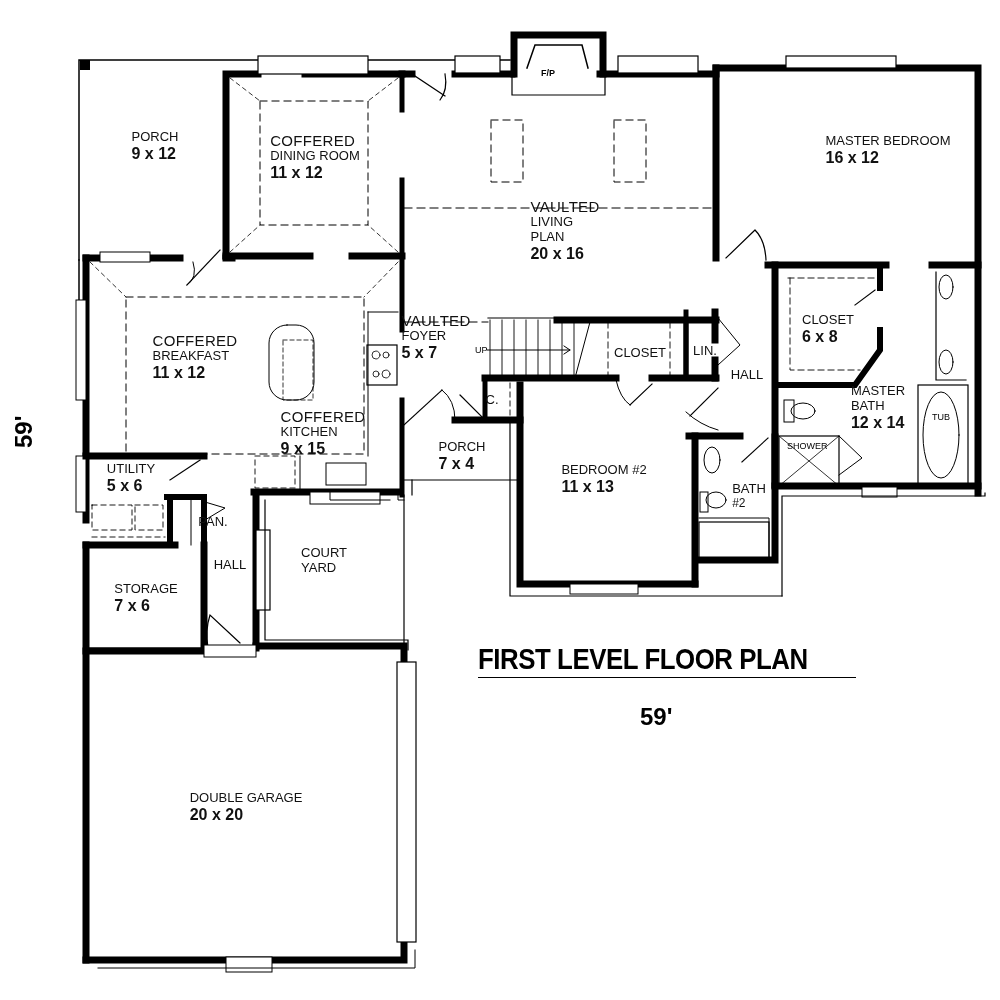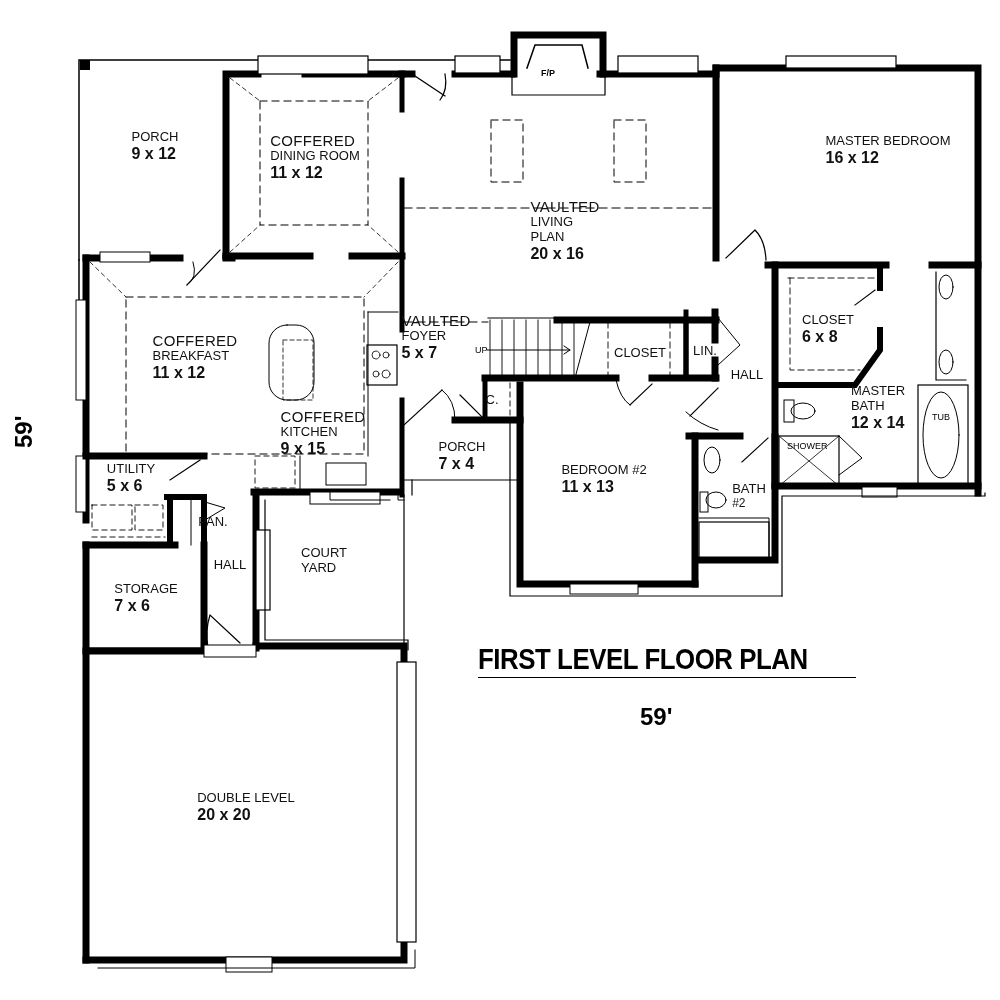--- a/index.html
+++ b/index.html
@@ -293,20 +293,20 @@
   <span class="nm">COURT</span>
   <span class="nm">YARD</span>
 </div>
 
 <div class="lbl" style="left:146px; top:582px;">
   <span class="nm">STORAGE</span>
   <span class="dm">7 x 6</span>
 </div>
 
 <div class="lbl" style="left:246px; top:791px;">
-  <span class="nm">DOUBLE LEVEL</span>
+  <span class="nm">DOUBLE GARAGE</span>
   <span class="dm">20 x 20</span>
 </div>
 
 <div class="title">FIRST LEVEL FLOOR PLAN</div>
 <div class="title-rule"></div>
 <div class="dim-bottom">59'</div>
 <div class="dim-left">59'</div>
 
 </body></html>

